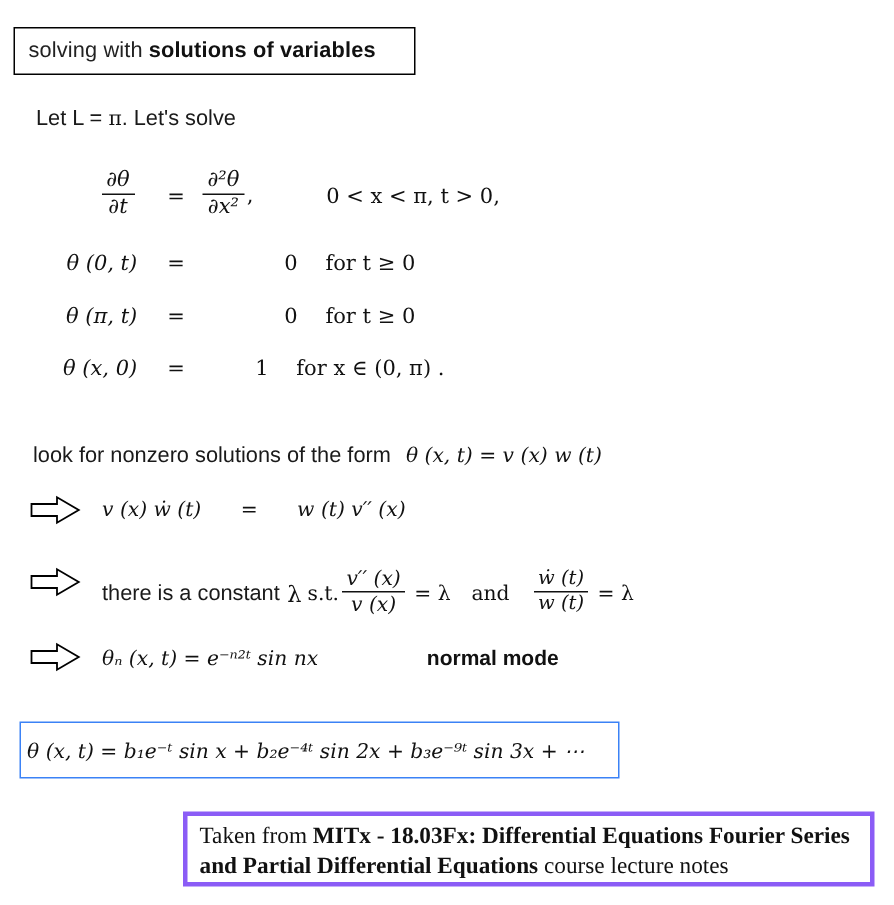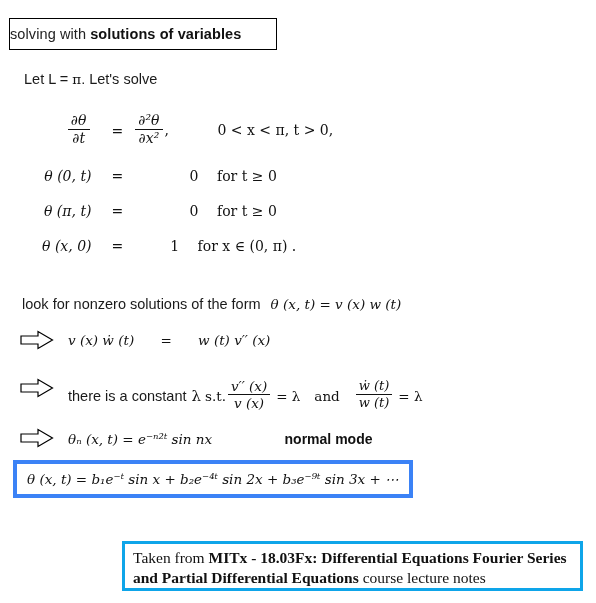--- a/index.html
+++ b/index.html
@@ -24,20 +24,21 @@
   .title-box {
     position: absolute;
     left: 9px;
     top: 18px;
     width: 268px;
     height: 32px;
     border: 1px solid #000;
     box-sizing: border-box;
     display: flex;
     align-items: center;
+    padding-left: 9px;
     background: #fff;
   }
   .title-box .t-normal {
     font-size: 14.5px;
     color: #222;
     letter-spacing: .1px;
   }
   .title-box .t-bold {
     font-size: 14.5px;
     font-weight: bold;
@@ -132,43 +133,43 @@
     position: absolute;
     width: 34px;
     height: 20px;
   }
   .arrow svg { display: block; }
 
   
   .result-box {
     position: absolute;
     left: 13px;
-    top: 460px;
+    top: 481px;
     width: 400px;
     height: 38px;
-    border: 4px solid #3b82f6;
+    border: 1px solid #3b82f6;
     box-sizing: border-box;
     display: flex;
     align-items: center;
-    padding-left: 10px;
+    padding-left: 4px;
     background: #fff;
   }
   .result-box .eq {
     font-family: "DejaVu Serif", "Liberation Serif", serif;
     font-size: 13.5px;
   }
 
   
   .attrib-box {
     position: absolute;
     left: 122px;
     top: 541px;
     width: 461px;
     height: 50px;
-    border: 3px solid #0ea5e9;
+    border: 3px solid #8b5cf6;
     box-sizing: border-box;
     background: #fff;
     padding: 4px 8px 0 8px;
     font-family: "Liberation Serif", "DejaVu Serif", serif;
     font-size: 15.5px;
     line-height: 1.32;
     color: #111;
   }
   .attrib-box b { font-weight: bold; }
 

